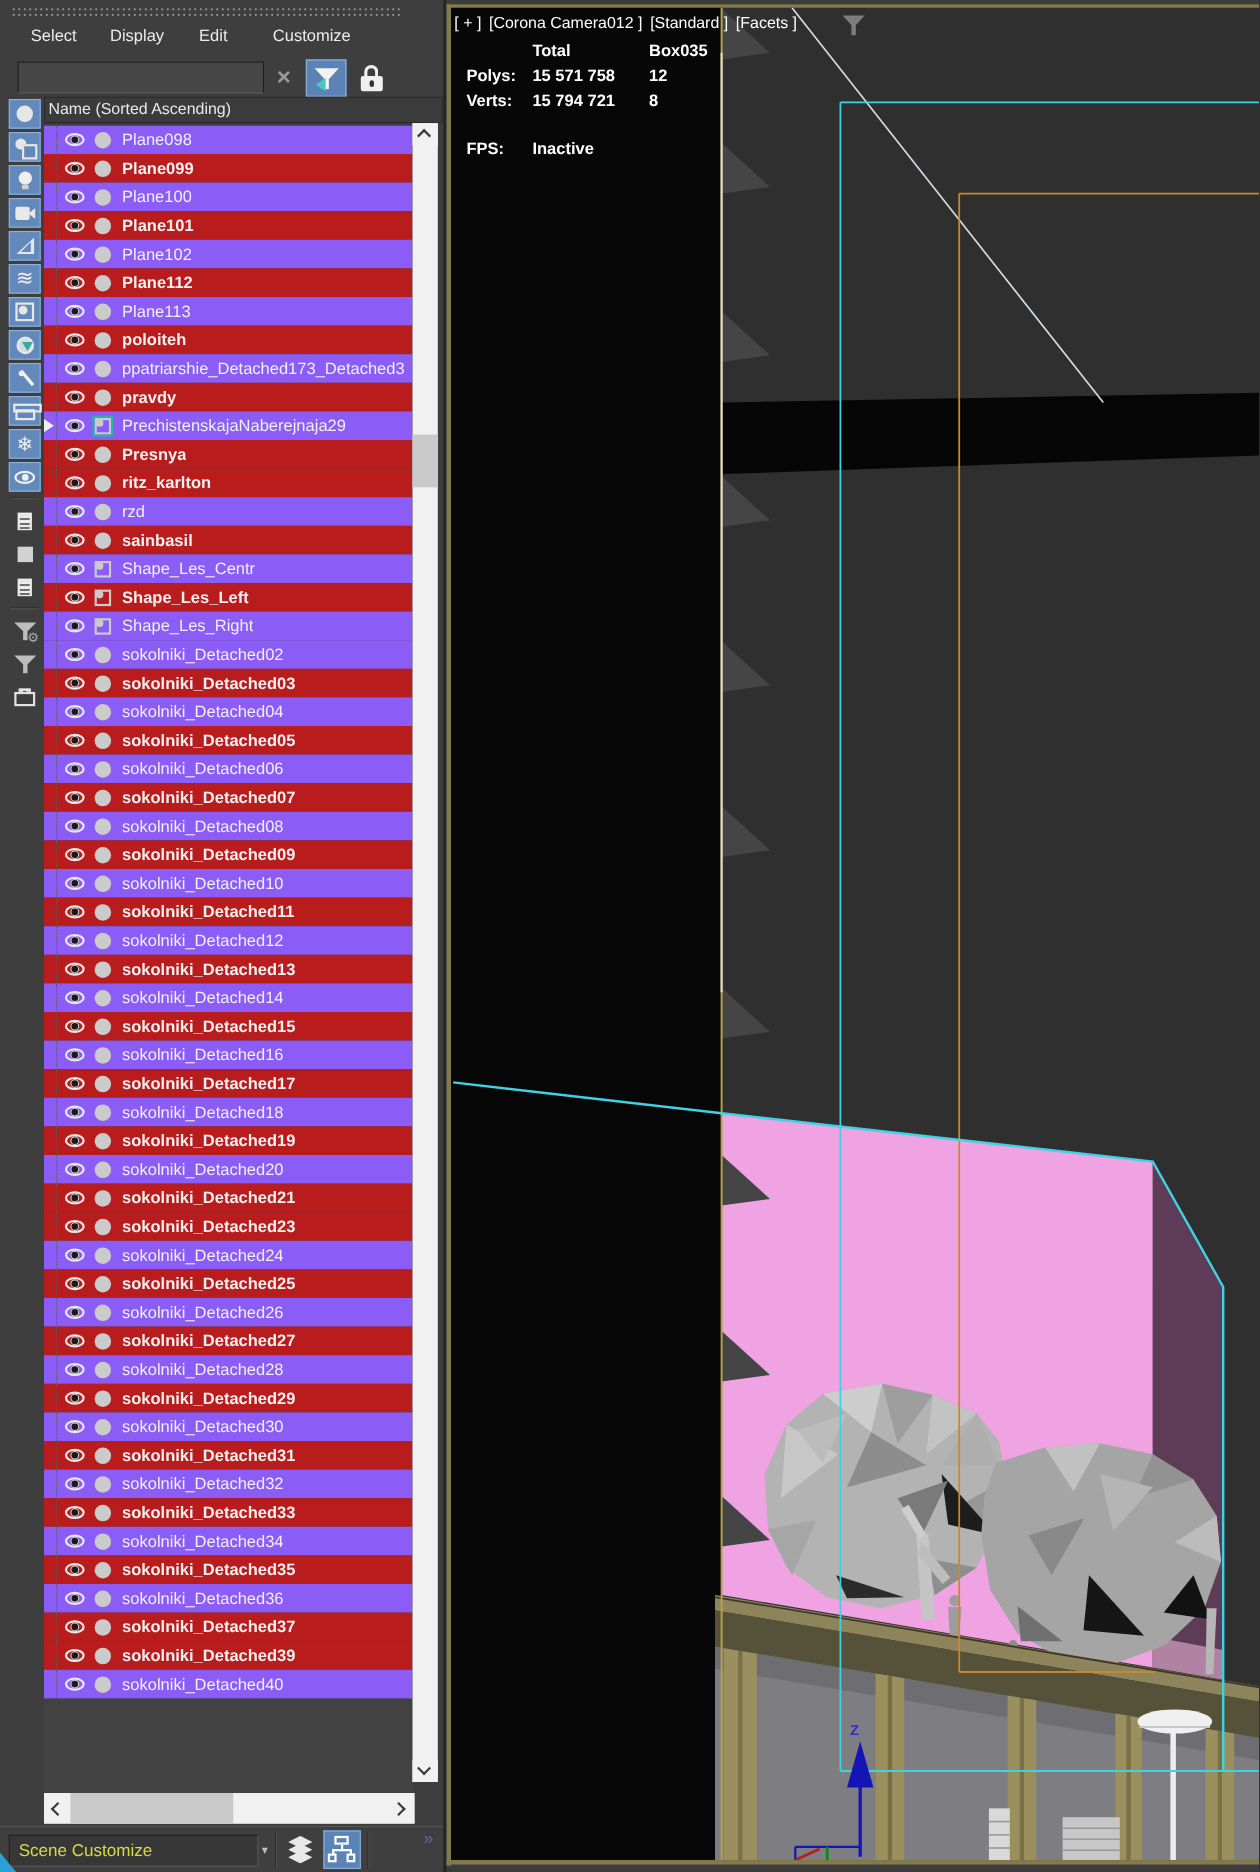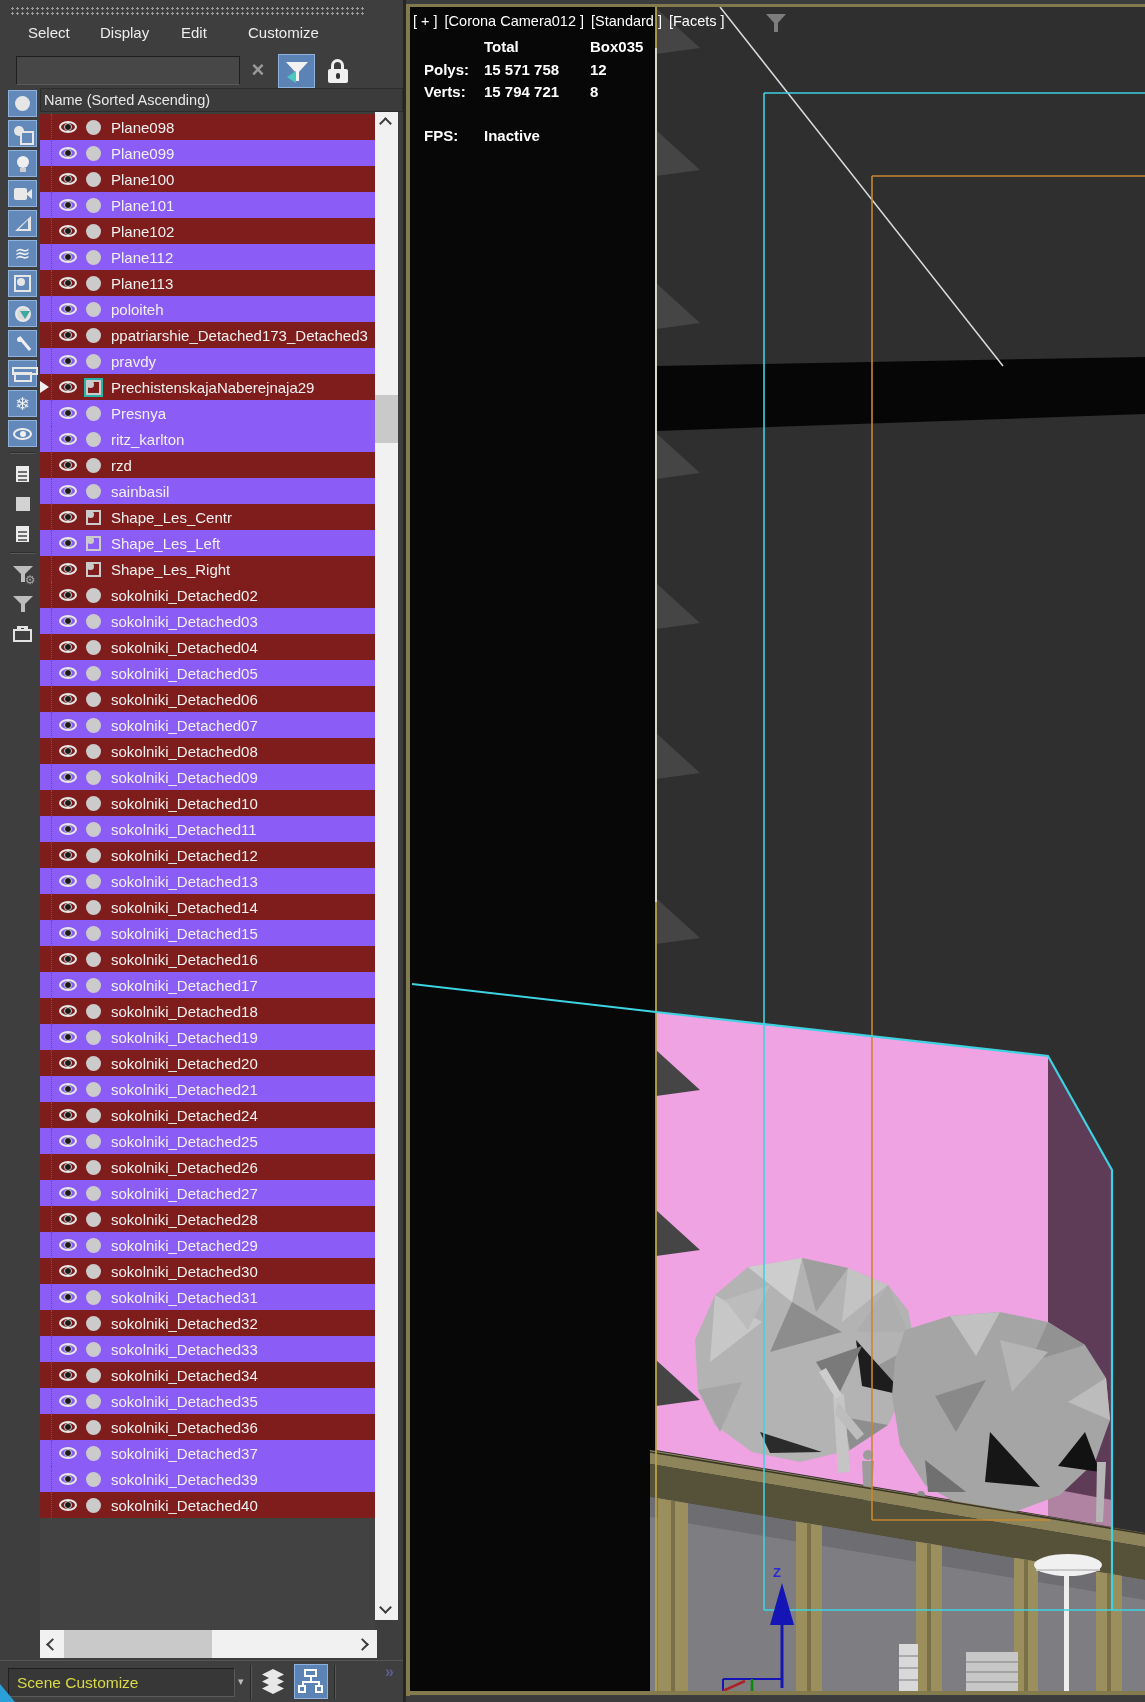--- a/index.html
+++ b/index.html
@@ -78,22 +78,22 @@
     border-left:10px solid transparent;border-right:10px solid transparent;border-top:10px solid #bdbdbd;}
   .g-funnel::after{content:'';position:absolute;left:8px;top:9px;width:4px;height:8px;background:#bdbdbd;}
   .g-gear{position:absolute;right:-3px;bottom:-3px;color:#a8a8a8;font-size:12px;line-height:12px;}
   .g-boxout{width:19px;height:13px;border:2px solid #e2e2e2;margin-top:4px;}
   .g-boxout::before{content:'';position:absolute;left:2px;top:-5px;width:5px;height:3px;border:2px solid #e2e2e2;border-bottom:none;}
   .g-boxout::after{content:'';position:absolute;right:2px;top:-5px;width:5px;height:3px;border:2px solid #e2e2e2;border-bottom:none;}
 
   
   #rows{position:absolute;left:40px;top:114px;width:335px;height:1516px;overflow:hidden;background:#424242;}
   .row{position:relative;width:335px;height:26px;display:flex;align-items:center;}
-  .row.even{background:#7f1d1d;align-items:center;}
-  .row.odd{background:#8b5cf6;}
+  .row.even{background:#8b5cf6;align-items:center;}
+  .row.odd{background:#b91c1c;font-weight:bold;}
   .row .gutter{width:12px;height:26px;border-right:1px dotted #5c5c5c;flex:none;position:relative;}
   .expand-arrow{position:absolute;left:0px;top:7px;width:0;height:0;border-top:6px solid transparent;
     border-bottom:6px solid transparent;border-left:9px solid #f0f0f0;}
   .eye{width:18px;height:12px;border:2px solid #e8e8e8;border-radius:50%;position:relative;flex:none;margin-left:7px;}
   .eye::after{content:'';position:absolute;left:50%;top:50%;transform:translate(-50%,-50%);
     width:6px;height:6px;border-radius:50%;background:#1a1a1a;border:1px solid #cfcfcf;}
   .dot{width:15px;height:15px;border-radius:50%;background:#cbcbcb;flex:none;margin-left:9px;}
   .gicon{width:15px;height:15px;border:2px solid #cbcbcb;position:relative;flex:none;margin-left:9px;}
   .gicon::before{content:'';position:absolute;left:-1px;top:-1px;width:7px;height:7px;border-radius:50%;background:#cbcbcb;}
   .gicon.sel{outline:2px solid #2bb3a8;}
@@ -462,20 +462,26 @@
           <span class="gutter"></span>
           <span class="eye"></span>
           <span class="dot"></span>
           <span class="rname">sokolniki_Detached20</span>
         </div>
         <div class="row odd">
           <span class="gutter"></span>
           <span class="eye"></span>
           <span class="dot"></span>
           <span class="rname">sokolniki_Detached21</span>
+        </div>
+        <div class="row odd">
+          <span class="gutter"></span>
+          <span class="eye"></span>
+          <span class="dot"></span>
+          <span class="rname">sokolniki_Detached23</span>
         </div>
         <div class="row even">
           <span class="gutter"></span>
           <span class="eye"></span>
           <span class="dot"></span>
           <span class="rname">sokolniki_Detached24</span>
         </div>
         <div class="row odd">
           <span class="gutter"></span>
           <span class="eye"></span>

